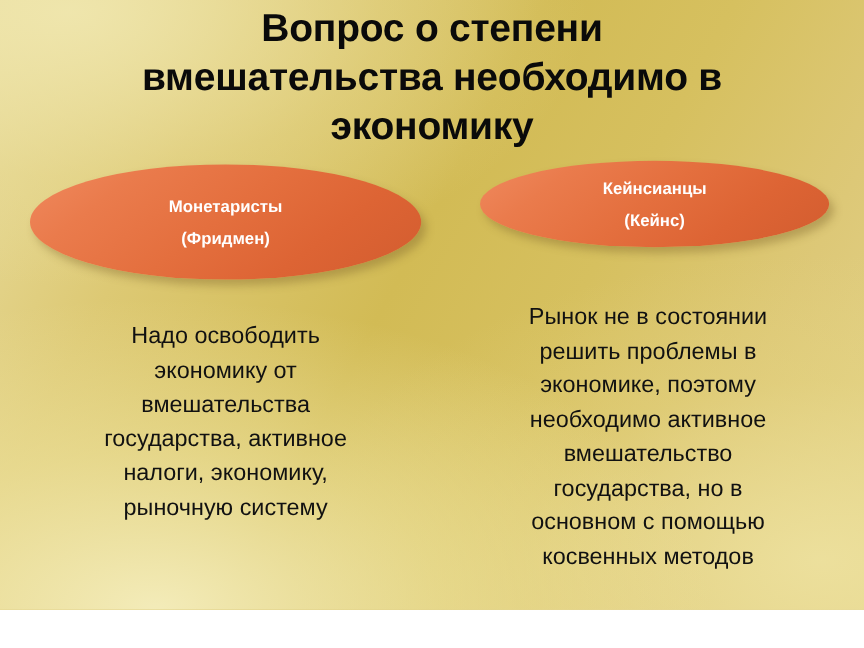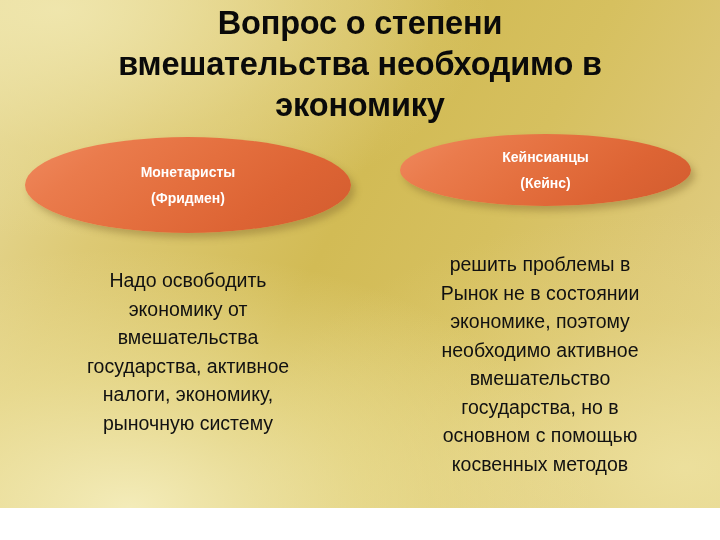--- a/index.html
+++ b/index.html
@@ -127,22 +127,22 @@
   <div class="body-col" id="body-monetarists">
     <span class="bline">Надо освободить</span>
     <span class="bline">экономику от</span>
     <span class="bline">вмешательства</span>
     <span class="bline">государства, активное</span>
     <span class="bline">налоги, экономику,</span>
     <span class="bline">рыночную систему</span>
   </div>
 
   <div class="body-col" id="body-keynesians">
+    <span class="bline">Рынок не в состоянии</span>
     <span class="bline">решить проблемы в</span>
-    <span class="bline">Рынок не в состоянии</span>
     <span class="bline">экономике, поэтому</span>
     <span class="bline">необходимо активное</span>
     <span class="bline">вмешательство</span>
     <span class="bline">государства, но в</span>
     <span class="bline">основном с помощью</span>
     <span class="bline">косвенных методов</span>
   </div>
 
 </div>
 

